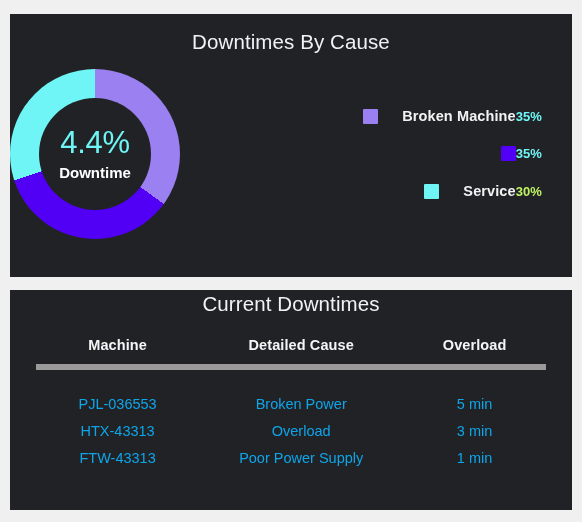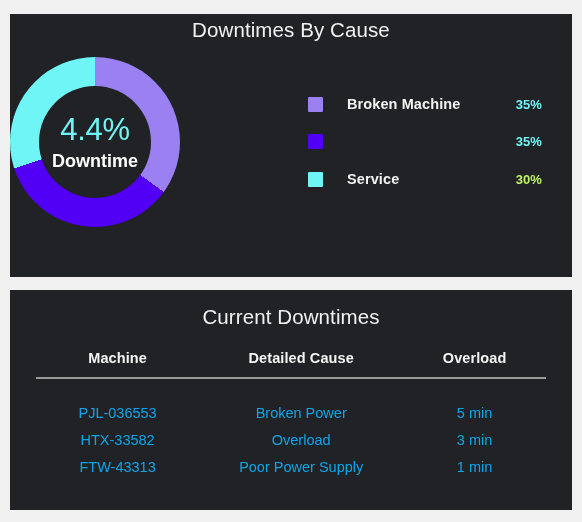--- a/index.html
+++ b/index.html
@@ -26,26 +26,26 @@
   }
 
   .panel {
     background: #212226;
     width: 562px;
     box-sizing: border-box;
   }
 
   .panel-chart {
     height: 263px;
-    padding-top: 6px;
+    padding-top: 18px;
   }
 
   .panel-table {
     height: 220px;
-    padding-top: 17px;
+    padding-top: 4px;
   }
 
   .panel-title {
     text-align: center;
     color: #f2f2f2;
     font-size: 20.5px;
     font-weight: 400;
     letter-spacing: 0.1px;
     line-height: 1;
     margin: 0;
@@ -88,34 +88,35 @@
   }
 
   .donut-value {
     font-size: 31px;
     font-weight: 400;
     line-height: 1;
     letter-spacing: -0.3px;
   }
 
   .donut-label {
-    font-size: 18px;
+    font-size: 15px;
     font-weight: 700;
     color: #ffffff;
     line-height: 1;
     margin-top: 7px;
   }
 
   .legend {
     flex: 1;
     padding-left: 8px;
     padding-right: 30px;
     display: flex;
     flex-direction: column;
     gap: 22px;
+    align-items: flex-end;
   }
 
   .legend-row {
     display: flex;
     align-items: center;
   }
 
   .legend-swatch {
     width: 15px;
     height: 15px;
@@ -150,21 +151,21 @@
   .dt-table th {
     color: #f5f5f5;
     font-size: 14.5px;
     font-weight: 700;
     letter-spacing: 0.1px;
     padding: 0 0 11px 0;
     text-align: center;
   }
 
   .dt-head-row th {
-    border-bottom: 2px solid #a16207;
+    border-bottom: 6px solid #a16207;
   }
 
   .dt-table td {
     color: #0ea5e9;
     font-size: 14.5px;
     font-weight: 400;
     text-align: center;
     padding: 0;
     height: 27px;
     vertical-align: middle;
@@ -233,21 +234,21 @@
             <th style="border-bottom-color: rgb(154, 154, 154);">Overload</th>
           </tr>
       </thead>
       <tbody id="table-body">
           <tr>
             <td>PJL-036553</td>
             <td>Broken Power</td>
             <td>5 min</td>
           </tr>
           <tr>
-            <td>HTX-33582</td>
+            <td>HTX-43313</td>
             <td>Overload</td>
             <td>3 min</td>
           </tr>
           <tr>
             <td>FTW-43313</td>
             <td>Poor Power Supply</td>
             <td>1 min</td>
           </tr>
         </tbody>
     </table>

